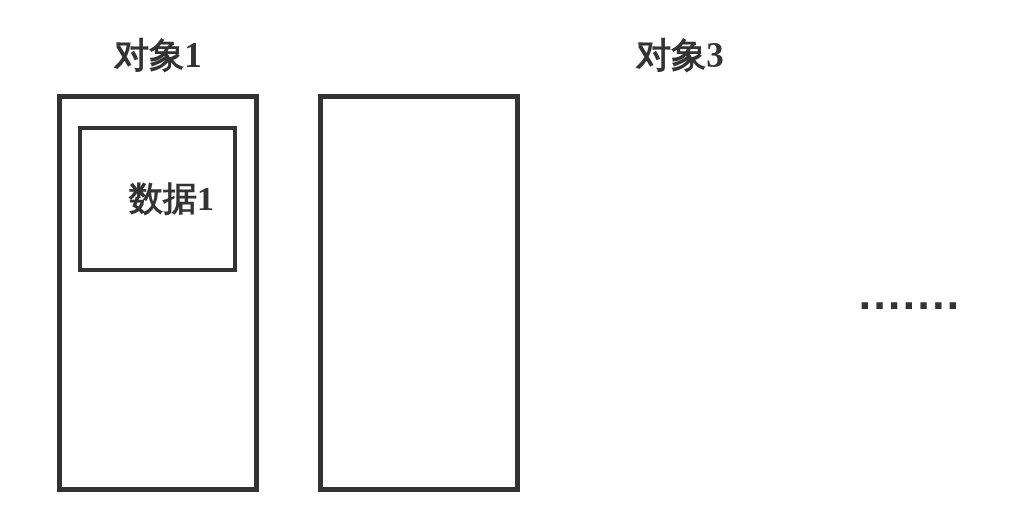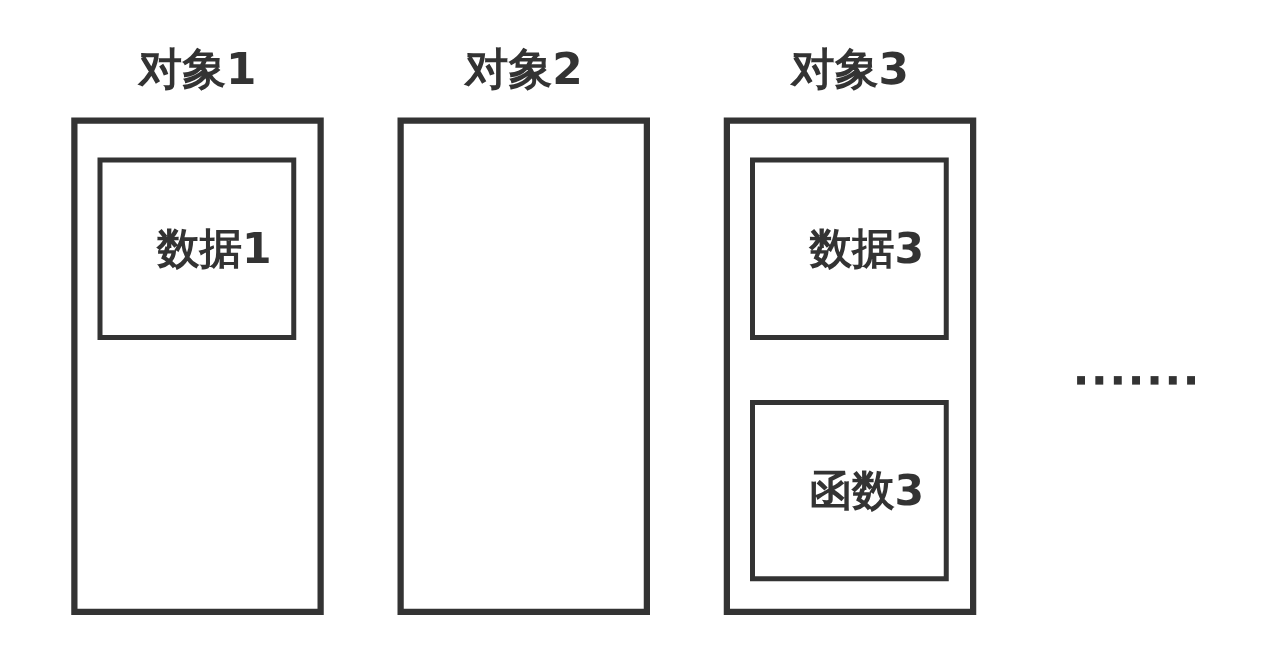--- a/index.html
+++ b/index.html
@@ -14,20 +14,21 @@
     background: var(--background, #ffffff);
     font-family: "DejaVu Sans", "Liberation Sans", sans-serif;
     color: var(--text, #333333);
     overflow: hidden;
   }
   .obj-col {
     position: absolute;
     top: 0;
     width: 202px;
     height: 532px;
+    font-family: Liberation Serif, serif;
   }
   .obj-col.col-0 { left: 57px; }
   .obj-col.col-1 { left: 318px; }
   .obj-col.col-2 { left: 579px; }
   .obj-title {
     position: absolute;
     top: 34px;
     left: 0;
     width: 202px;
     height: 44px;
@@ -95,32 +96,23 @@
   <div class="obj-col col-0">
     <div class="obj-title">对象1</div>
     <div class="obj-box">
       <div class="inner-box data-box">
         <span class="inner-label">数据1</span>
       </div>
     </div>
   </div>
 
   <div class="obj-col col-1">
-    <div class="obj-title">对象2</div>
     <div class="obj-box">
     </div>
   </div>
 
   <div class="obj-col col-2">
     <div class="obj-title">对象3</div>
-    <div class="obj-box">
-      <div class="inner-box data-box">
-        <span class="inner-label">数据3</span>
-      </div>
-      <div class="inner-box function-box">
-        <span class="inner-label">函数3</span>
-      </div>
-    </div>
   </div>
 
   <div class="ellipsis">·······</div>
 
 </div>
 
 </body></html>

